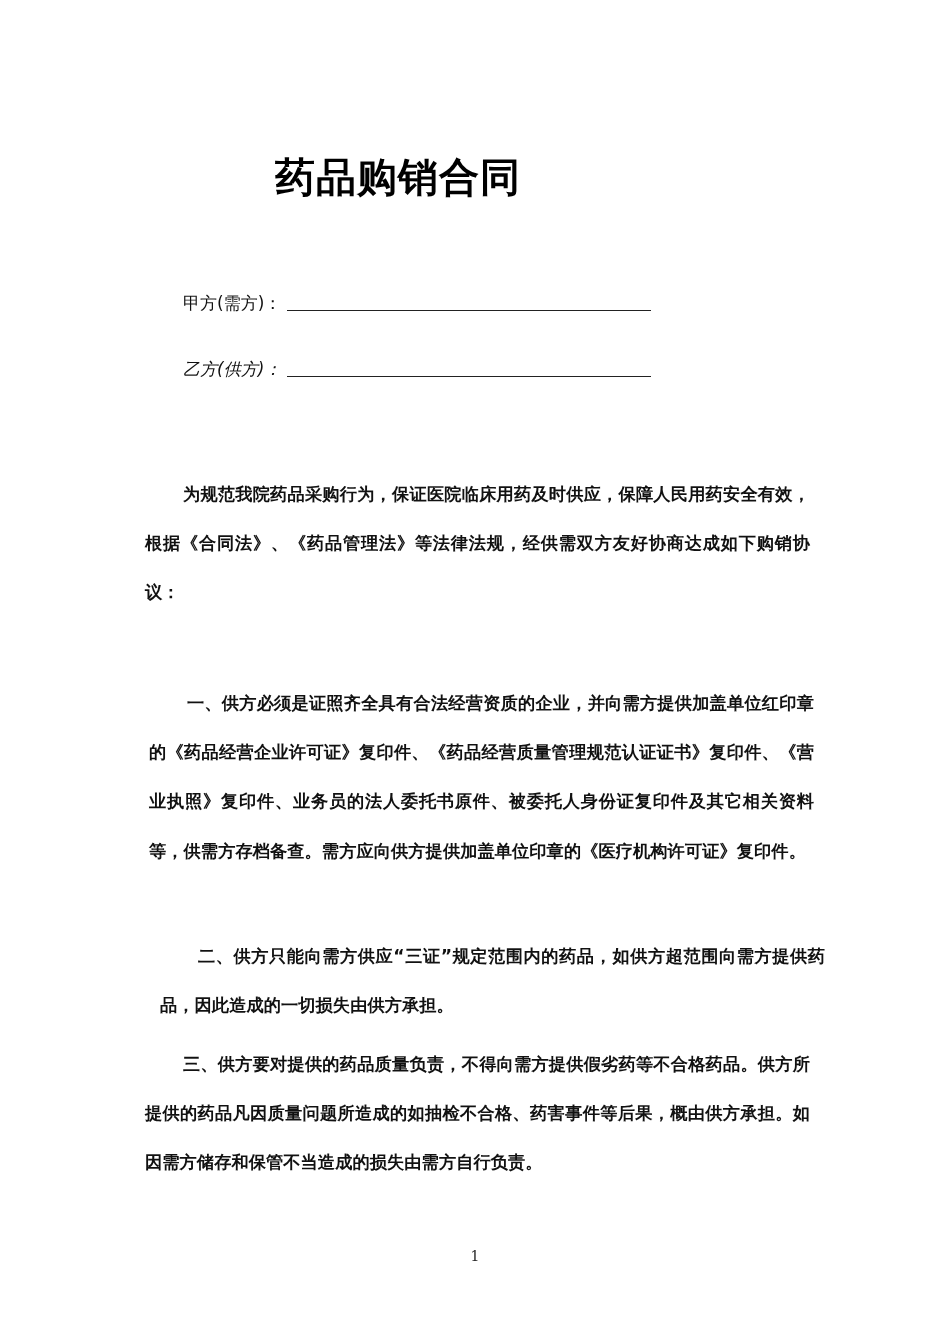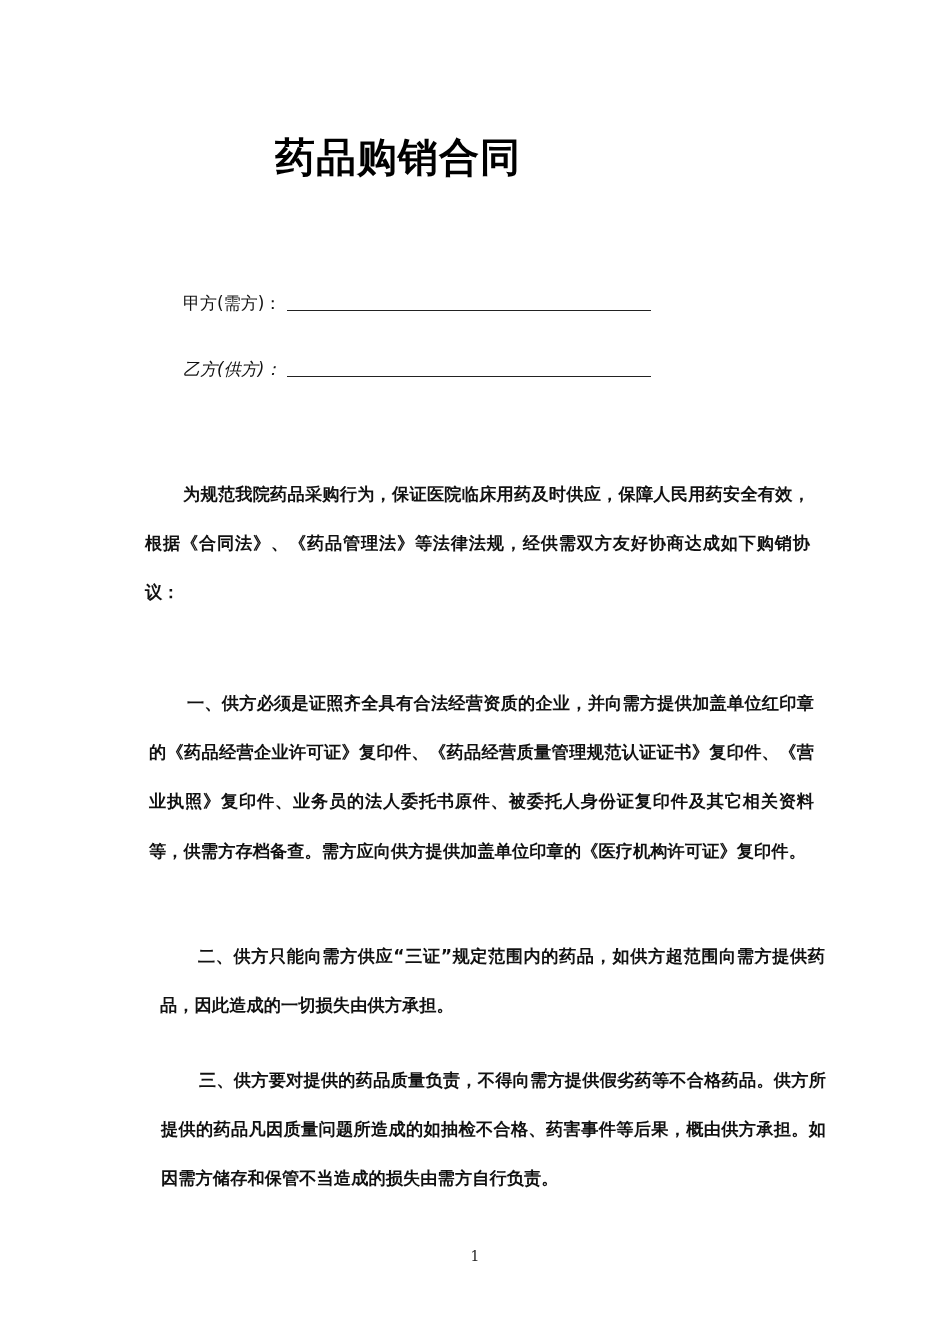--- a/index.html
+++ b/index.html
@@ -1,18 +1,18 @@
 <!DOCTYPE html>
 <html><head>
 <meta charset="utf-8">
 <style>
   html, body { margin:0; padding:0; background:#ffffff; }
   body { width:950px; height:1344px; position:relative; overflow:hidden;
          font-family:"DejaVu Sans", sans-serif; color:#111; }
-  .title { position:absolute; top:130px; left:0; width:796px; text-align:center;
+  .title { position:absolute; top:150px; left:0; width:796px; text-align:center;
            font-size:40px; font-weight:bold; letter-spacing:1px; color:#000; }
   .party { position:absolute; left:183px; font-size:17px; white-space:nowrap; }
   .party .line { display:inline-block; width:364px; border-bottom:1.5px solid #222;
                  margin-left:6px; vertical-align:-2px; height:14px; }
   .para { position:absolute; left:145px; width:665px; font-size:17.2px;
           line-height:49.2px; text-indent:38px; text-align:justify; letter-spacing:0.1px;font-weight:bold; }
   .pagenum { position:absolute; top:1248px; left:0; width:950px; text-align:center;
              font-family:"DejaVu Serif", serif; font-size:14px; color:#222; }
 </style>
 </head>
@@ -24,15 +24,15 @@
   <span>甲方(需方)：</span><span class="line"></span>
 </div>
 
 <div class="party" style="top:358px;font-style:italic;">
   <span>乙方(供方)：</span><span class="line"></span>
 </div>
 
 <p class="para" style="top:470px; margin:0;">为规范我院药品采购行为，保证医院临床用药及时供应，保障人民用药安全有效，根据《合同法》、《药品管理法》等法律法规，经供需双方友好协商达成如下购销协议：</p>
 <p class="para" style="top:675px; margin:4px;">一、供方必须是证照齐全具有合法经营资质的企业，并向需方提供加盖单位红印章的《药品经营企业许可证》复印件、《药品经营质量管理规范认证证书》复印件、《营业执照》复印件、业务员的法人委托书原件、被委托人身份证复印件及其它相关资料等，供需方存档备查。需方应向供方提供加盖单位印章的《医疗机构许可证》复印件。</p>
 <p class="para" style="top:917px; margin:15px;">二、供方只能向需方供应“三证”规定范围内的药品，如供方超范围向需方提供药品，因此造成的一切损失由供方承担。</p>
-<p class="para" style="top:1040px; margin:16px;">三、供方要对提供的药品质量负责，不得向需方提供假劣药等不合格药品。供方所提供的药品凡因质量问题所造成的如抽检不合格、药害事件等后果，概由供方承担。如因需方储存和保管不当造成的损失由需方自行负责。</p>
+<p class="para" style="top:1040px; margin:0;">三、供方要对提供的药品质量负责，不得向需方提供假劣药等不合格药品。供方所提供的药品凡因质量问题所造成的如抽检不合格、药害事件等后果，概由供方承担。如因需方储存和保管不当造成的损失由需方自行负责。</p>
 
 <div class="pagenum">1</div>
 
 </body></html>

